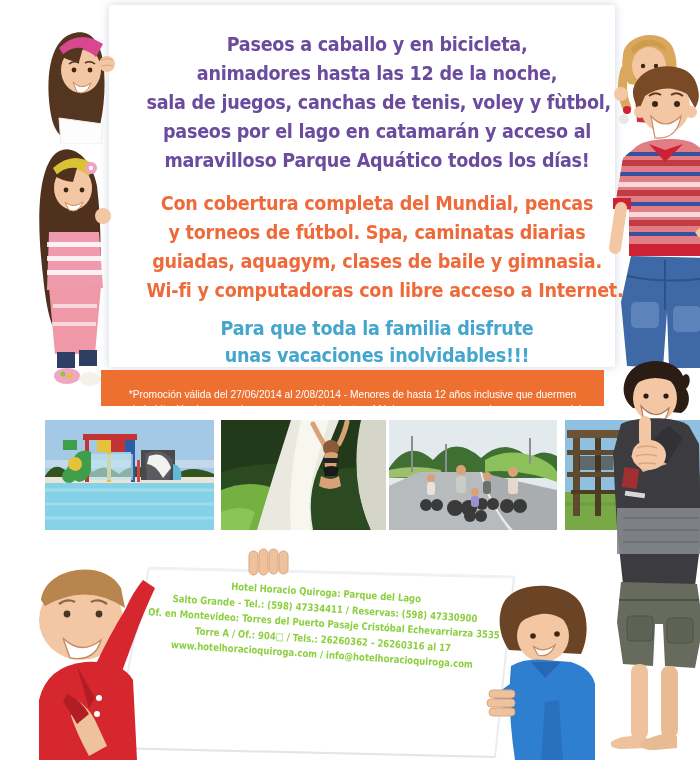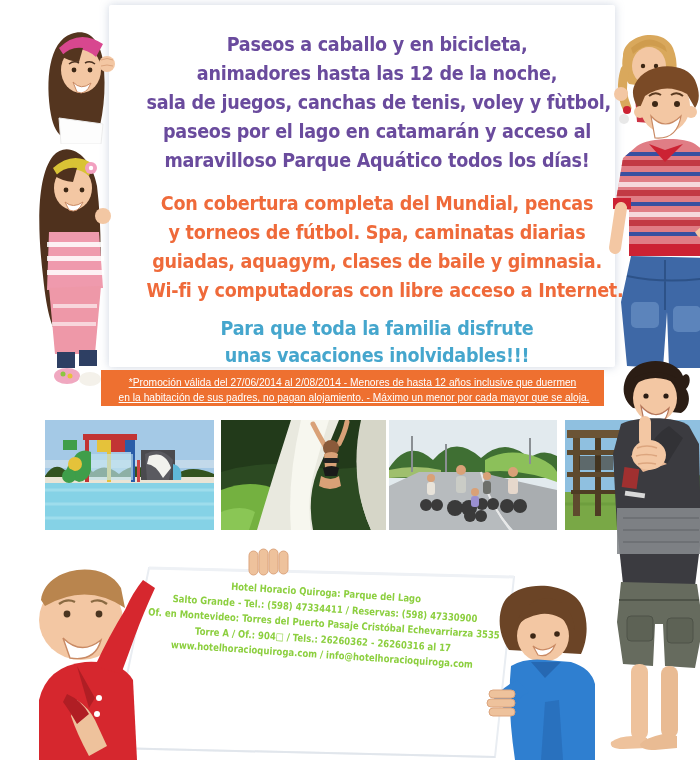--- a/index.html
+++ b/index.html
@@ -16,21 +16,21 @@
     transform:scaleX(.88);transform-origin:50% 0;}
   .hl-line{white-space:nowrap;font-size:20px;line-height:29px;letter-spacing:-.3px;}
   .hl-purple{color:#6a4b9d;}
   .hl-orange{color:#ef6a3a;}
   .hl-blue{color:#45a6cd;line-height:27px;}
   .gap-orange{margin-top:14px;}
   .gap-blue{margin-top:10px;}
 
   
   .banner{left:64px;top:370px;width:503px;height:36px;background:#ee7030;color:#fff;
-    text-align:center;box-sizing:border-box;padding-top:5px;text-decoration:underline;}
+    text-align:center;box-sizing:border-box;padding-top:17px;}
   .banner-inner{transform:scaleX(.93);transform-origin:50% 0;}
   .banner-line{white-space:nowrap;font-size:11px;line-height:15px;
     font-family:"Liberation Sans",sans-serif;}
 
   
   .photo{top:420px;height:110px;overflow:hidden;background:#cfe0ea;}
   .photo svg{display:block;}
 
   
   .contact{left:67px;top:585px;width:440px;text-align:center;color:#8ccf3f;

